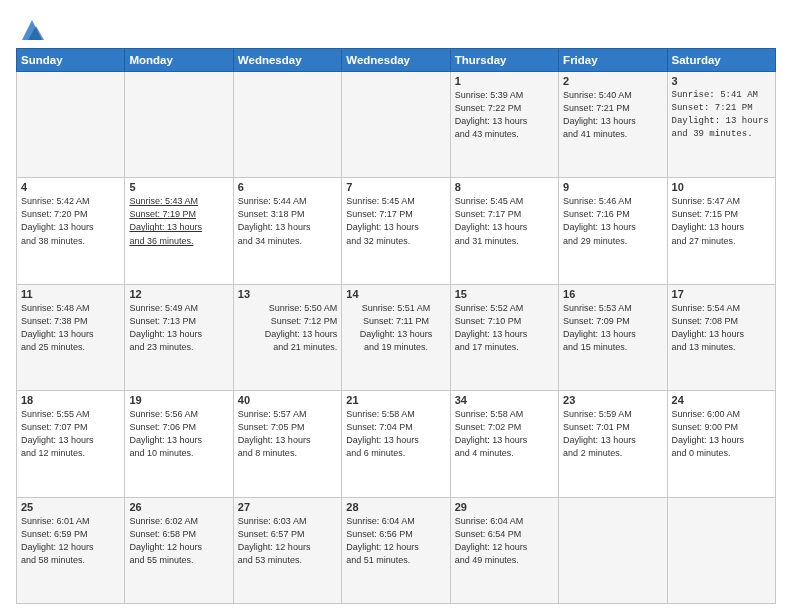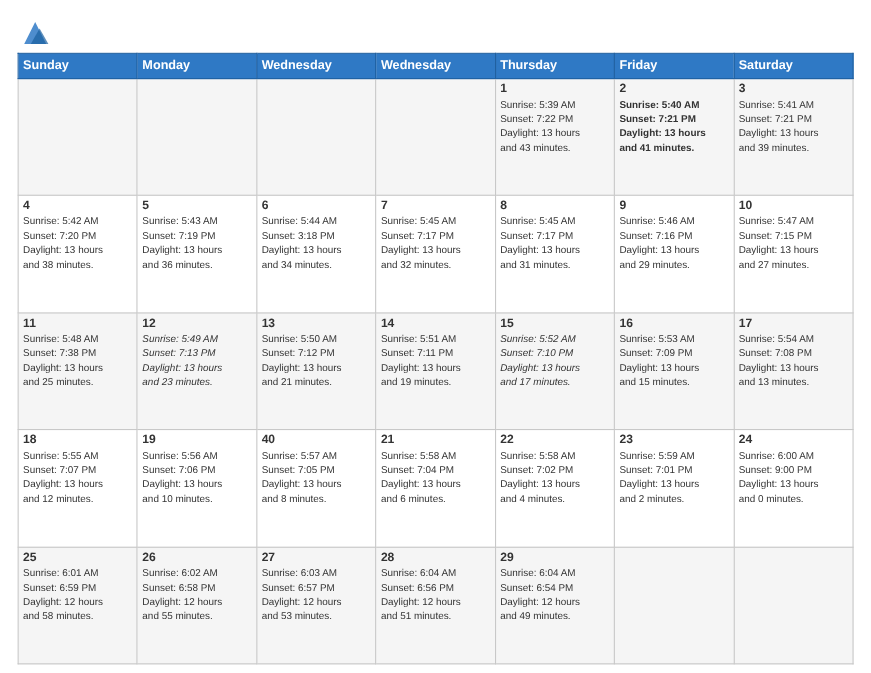--- a/index.html
+++ b/index.html
@@ -143,44 +143,44 @@
           <td class="empty-cell"></td>
           <td>
             <span class="day-number">1</span>
             <div class="day-info" style="white-space: pre-line;">Sunrise: 5:39 AM
 Sunset: 7:22 PM
 Daylight: 13 hours
 and 43 minutes.</div>
           </td>
           <td>
             <span class="day-number">2</span>
-            <div class="day-info" style="white-space: pre-line; font-weight: bold;">Sunrise: 5:40 AM
+            <div class="day-info" style="white-space: pre-line;">Sunrise: 5:40 AM
 Sunset: 7:21 PM
 Daylight: 13 hours
 and 41 minutes.</div>
           </td>
           <td>
             <span class="day-number">3</span>
-            <div class="day-info" style="white-space: pre-line;">Sunrise: 5:41 AM
+            <div class="day-info" style="white-space: pre-line; font-family: Liberation Mono, monospace;">Sunrise: 5:41 AM
 Sunset: 7:21 PM
 Daylight: 13 hours
 and 39 minutes.</div>
           </td>
         </tr>
         <tr>
           <td>
             <span class="day-number">4</span>
             <div class="day-info" style="white-space: pre-line;">Sunrise: 5:42 AM
 Sunset: 7:20 PM
 Daylight: 13 hours
 and 38 minutes.</div>
           </td>
           <td>
             <span class="day-number">5</span>
-            <div class="day-info" style="white-space: pre-line;">Sunrise: 5:43 AM
+            <div class="day-info" style="white-space: pre-line; text-decoration: underline;">Sunrise: 5:43 AM
 Sunset: 7:19 PM
 Daylight: 13 hours
 and 36 minutes.</div>
           </td>
           <td>
             <span class="day-number">6</span>
             <div class="day-info" style="white-space: pre-line;">Sunrise: 5:44 AM
 Sunset: 3:18 PM
 Daylight: 13 hours
 and 34 minutes.</div>
@@ -217,42 +217,42 @@
         <tr>
           <td>
             <span class="day-number">11</span>
             <div class="day-info" style="white-space: pre-line;">Sunrise: 5:48 AM
 Sunset: 7:38 PM
 Daylight: 13 hours
 and 25 minutes.</div>
           </td>
           <td>
             <span class="day-number">12</span>
-            <div class="day-info" style="white-space: pre-line; font-style: italic;">Sunrise: 5:49 AM
+            <div class="day-info" style="white-space: pre-line;">Sunrise: 5:49 AM
 Sunset: 7:13 PM
 Daylight: 13 hours
 and 23 minutes.</div>
           </td>
           <td>
             <span class="day-number">13</span>
-            <div class="day-info" style="white-space: pre-line;">Sunrise: 5:50 AM
+            <div class="day-info" style="white-space: pre-line; text-align: right;">Sunrise: 5:50 AM
 Sunset: 7:12 PM
 Daylight: 13 hours
 and 21 minutes.</div>
           </td>
           <td>
             <span class="day-number">14</span>
-            <div class="day-info" style="white-space: pre-line;">Sunrise: 5:51 AM
+            <div class="day-info" style="white-space: pre-line; text-align: center;">Sunrise: 5:51 AM
 Sunset: 7:11 PM
 Daylight: 13 hours
 and 19 minutes.</div>
           </td>
           <td>
             <span class="day-number">15</span>
-            <div class="day-info" style="white-space: pre-line; font-style: italic;">Sunrise: 5:52 AM
+            <div class="day-info" style="white-space: pre-line;">Sunrise: 5:52 AM
 Sunset: 7:10 PM
 Daylight: 13 hours
 and 17 minutes.</div>
           </td>
           <td>
             <span class="day-number">16</span>
             <div class="day-info" style="white-space: pre-line;">Sunrise: 5:53 AM
 Sunset: 7:09 PM
 Daylight: 13 hours
 and 15 minutes.</div>
@@ -288,21 +288,21 @@
 and 8 minutes.</div>
           </td>
           <td>
             <span class="day-number">21</span>
             <div class="day-info" style="white-space: pre-line;">Sunrise: 5:58 AM
 Sunset: 7:04 PM
 Daylight: 13 hours
 and 6 minutes.</div>
           </td>
           <td>
-            <span class="day-number">22</span>
+            <span class="day-number">34</span>
             <div class="day-info" style="white-space: pre-line;">Sunrise: 5:58 AM
 Sunset: 7:02 PM
 Daylight: 13 hours
 and 4 minutes.</div>
           </td>
           <td>
             <span class="day-number">23</span>
             <div class="day-info" style="white-space: pre-line;">Sunrise: 5:59 AM
 Sunset: 7:01 PM
 Daylight: 13 hours

